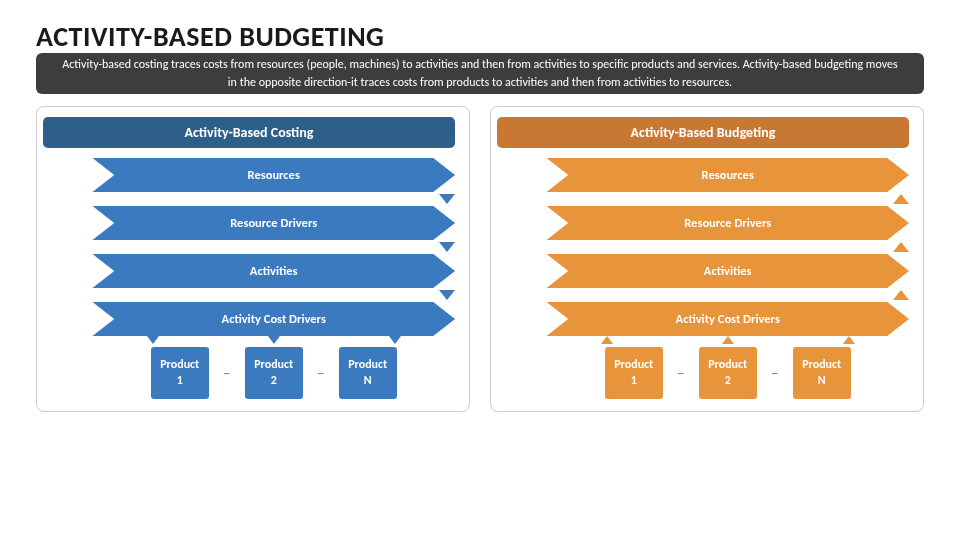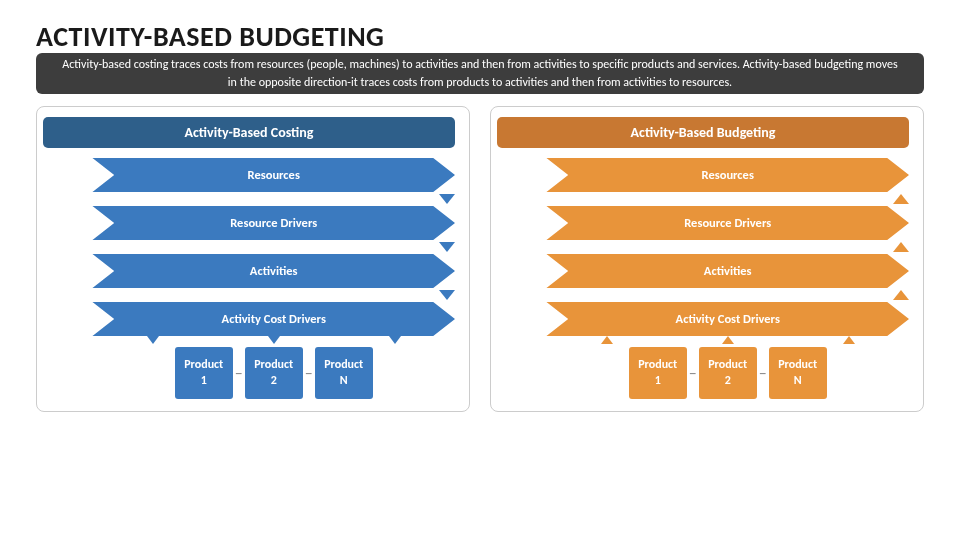--- a/index.html
+++ b/index.html
@@ -126,21 +126,21 @@
       border-bottom: 10px solid;
       margin: 2px 0;
     }
     .arrow-up.orange-arrow { border-bottom-color: #e8943a; }
 
     
     .products-row {
       display: flex;
       flex-direction: row;
       align-items: center;
-      gap: 0;
+      gap: 12px;
       width: 88%;
       margin-top: 2px;
       justify-content: center;
     }
 
     .product-box {
       width: 58px;
       height: 52px;
       display: flex;
       align-items: center;

